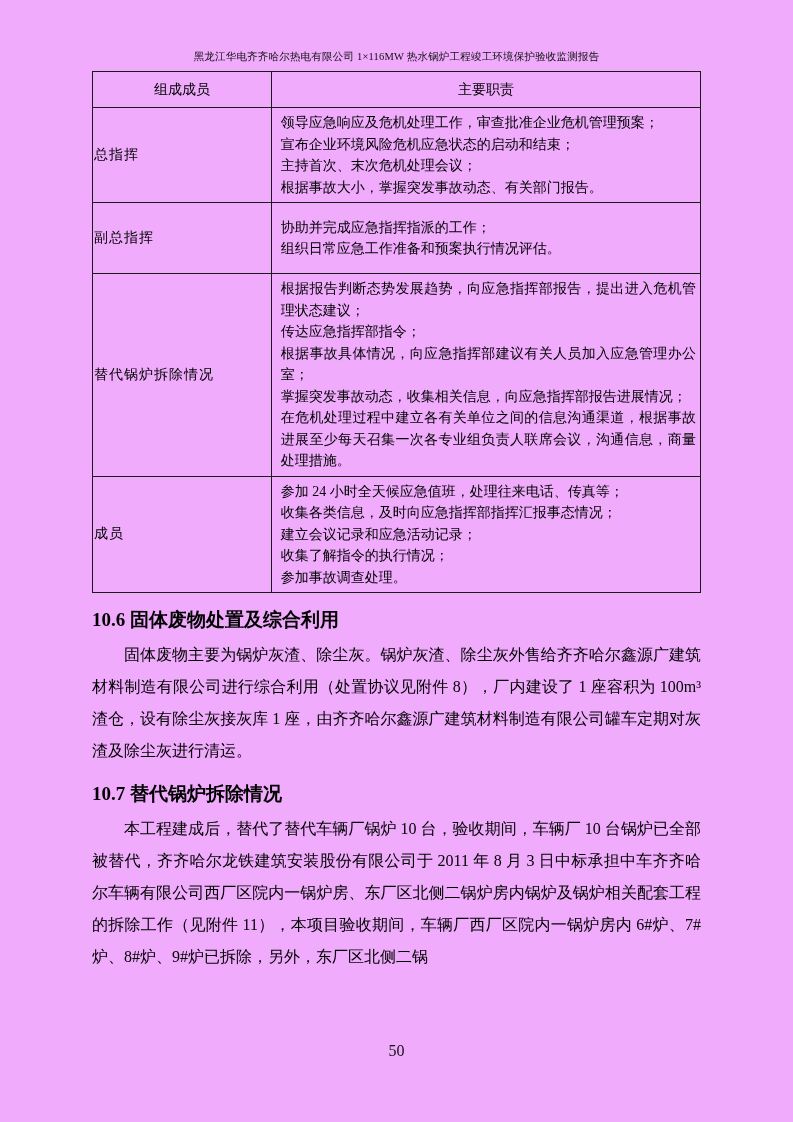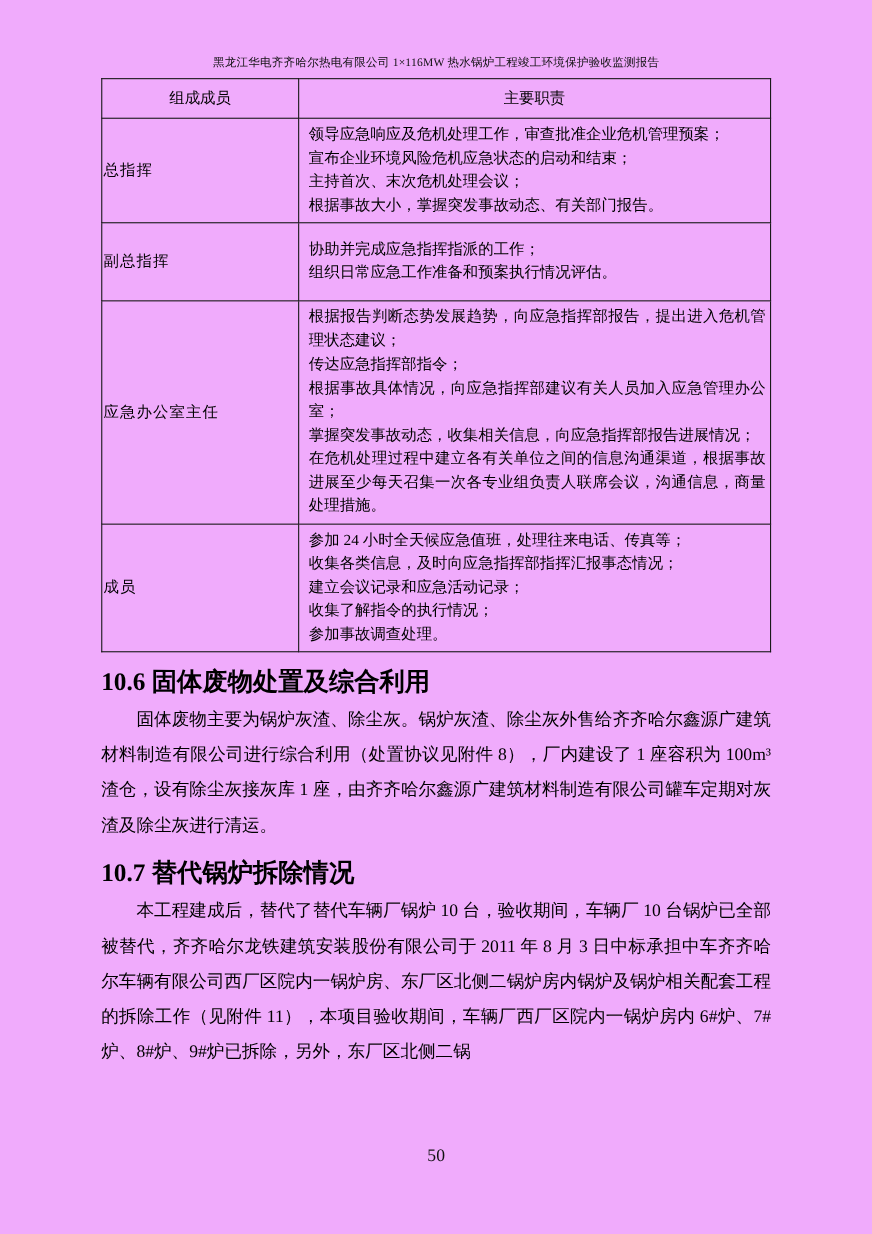--- a/index.html
+++ b/index.html
@@ -68,21 +68,21 @@
     vertical-align: middle;
     line-height: 21.5px;
   }
   tr.row-chief    td { height: 93px; }
   tr.row-deputy   td { height: 71px; }
   tr.row-director td { height: 170px; }
   tr.row-members  td { height: 110px; }
   .duty-line { text-align: justify; }
   h2.section-heading {
     margin: 13px 0 6px 0;
-    font-size: 23px;
+    font-size: 19px;
     font-weight: bold;
     line-height: 27px;
     color: #000000;
   }
   .page-number {
     position: absolute;
     left: 0;
     right: 0;
     bottom: 62px;
     text-align: center;
@@ -121,21 +121,21 @@
           </td>
         </tr>
         <tr class="row-deputy">
           <td class="member-cell">副总指挥</td>
           <td class="duties-cell">
             <div class="duty-line">协助并完成应急指挥指派的工作；</div>
             <div class="duty-line">组织日常应急工作准备和预案执行情况评估。</div>
           </td>
         </tr>
         <tr class="row-director">
-          <td class="member-cell">应急办公室主任</td>
+          <td class="member-cell">替代锅炉拆除情况</td>
           <td class="duties-cell">
             <div class="duty-line">根据报告判断态势发展趋势，向应急指挥部报告，提出进入危机管理状态建议；</div>
             <div class="duty-line">传达应急指挥部指令；</div>
             <div class="duty-line">根据事故具体情况，向应急指挥部建议有关人员加入应急管理办公室；</div>
             <div class="duty-line">掌握突发事故动态，收集相关信息，向应急指挥部报告进展情况；</div>
             <div class="duty-line">在危机处理过程中建立各有关单位之间的信息沟通渠道，根据事故进展至少每天召集一次各专业组负责人联席会议，沟通信息，商量处理措施。</div>
           </td>
         </tr>
         <tr class="row-members">
           <td class="member-cell">成员</td>

